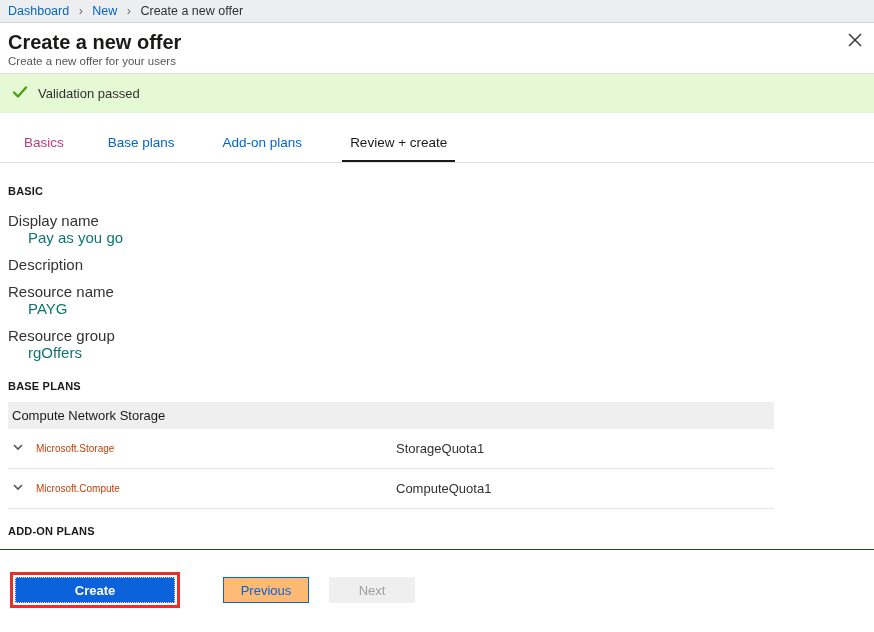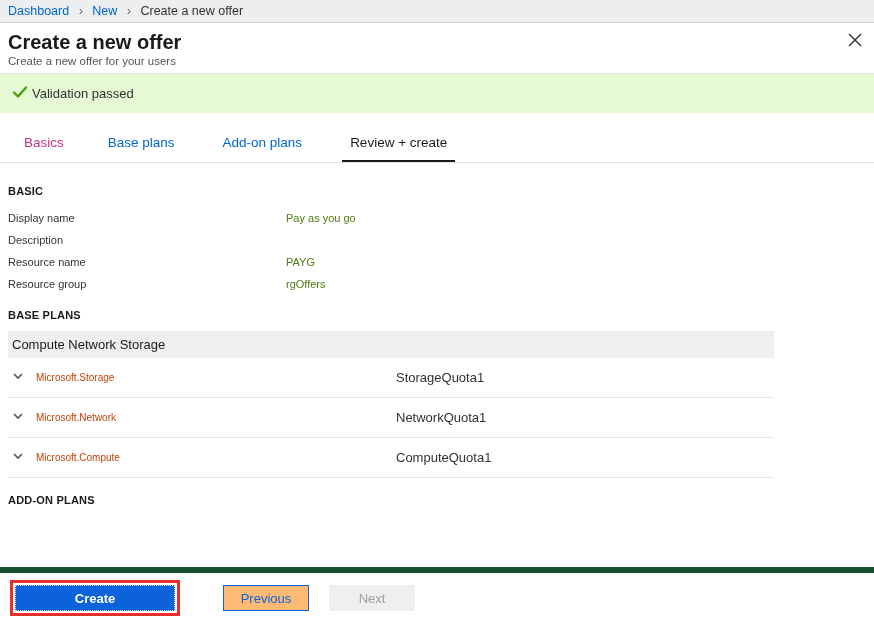--- a/index.html
+++ b/index.html
@@ -8,46 +8,46 @@
     .topbar { background: #eceef0; border-bottom: 1px solid #d4d4d4; padding: 4px 8px; font-size: 12.5px; }
     .crumb-link { color: #0066cc; text-decoration: none; cursor: pointer; }
     .crumb-sep { color: #666; margin: 0 6px; }
 
     .header { padding: 8px 12px 6px 8px; position: relative; }
     .header h1 { font-size: 20px; font-weight: 600; color: #1b1a19; }
     .header .sub { font-size: 11.5px; color: #555; margin-top: 1px; }
     .close { position: absolute; right: 12px; top: 10px; cursor: pointer; color: #333; }
     .close svg { width: 14px; height: 14px; }
 
-    .validation { background: #e6f9d5; padding: 10px 12px; display: flex; align-items: center; gap: 4px; font-size: 13px; color: #323130; border-top: 1px solid #e0e0e0; }
+    .validation { background: #e6f9d5; padding: 10px 12px; display: flex; align-items: center; gap: 10px; font-size: 13px; color: #323130; border-top: 1px solid #e0e0e0; }
     .validation .chk svg { width: 16px; height: 16px; }
 
     .tabs { display: flex; padding: 22px 16px 0 16px; border-bottom: 1px solid #e0e0e0; gap: 16px; font-size: 13.5px; }
     .tab { padding: 0 8px 10px 8px; cursor: pointer; white-space: nowrap; }
     .tab.basics { color: #c2347a; margin-right: 12px; }
     .tab.blue { color: #0066cc; margin-right: 16px; }
     .tab.active { color: #1b1a19; border-bottom: 2px solid #1b1a19; font-weight: 400; }
 
     .content { padding: 16px 16px 80px 8px; }
     .sec-label { font-size: 11px; font-weight: 700; color: #1b1a19; letter-spacing: .2px; margin: 6px 0 10px 0; }
-    .kv { display: flex; padding: 5px 0; font-size: 11px; color: #1b1a19; }
+    .kv { display: flex; padding: 5px 0; font-size: 15px; color: #1b1a19; flex-direction: column; }
     .kv .k { width: 278px; color: #333; }
-    .kv .v { color: #4d7c0f; }
+    .kv .v { color: #0f766e; margin-left: 20px; }
 
     .sec-label.bp { margin-top: 14px; }
     .planbar { background: #efefef; padding: 6px 4px; font-size: 13px; color: #1b1a19; max-width: 766px; }
     .rows { max-width: 766px; }
     .row { display: flex; align-items: center; padding: 12px 4px; border-bottom: 1px solid #e6e6e6; }
     .row .chev { width: 24px; color: #555; }
     .row .chev svg { width: 12px; height: 12px; }
     .row .svc { width: 360px; color: #c2410c; font-size: 10px; }
     .row .quota { color: #323130; font-size: 13px; }
     .sec-label.ao { margin-top: 16px; }
 
-    .footer { position: absolute; left: 0; right: 0; bottom: 4px; padding: 7px 10px 12px 10px; border-top: 6px solid #14532d; display: flex; gap: 20px; align-items: center; background: #fff; }
+    .footer { position: absolute; left: 0; right: 0; bottom: 12px; padding: 22px 10px 12px 10px; border-top: 1px solid #14532d; display: flex; gap: 20px; align-items: center; background: #fff; }
     .btn { min-width: 86px; height: 26px; font-size: 13px; border: 1px solid transparent; cursor: pointer; }
     .callout { border: 3px solid #e8302b; padding: 2px; display: inline-flex; }
     .btn.primary { width: 160px; background: #0b62da; color: #fff; border: 1px dotted rgba(255,255,255,.8); font-weight: 600; }
     .btn.outline { background: #fdba74; color: #0b62da; border: 1px solid #0b62da; width: 86px; margin-left: 23px; }
     .btn.disabled { background: #efefef; color: #9e9e9e; border: none; width: 86px; cursor: default; }
   </style>
 </head>
 <body>
 
 <div class="topbar">
@@ -113,27 +113,20 @@
         <span class="chev"><svg viewBox="0 0 12 12" fill="none" stroke="#555" stroke-width="1.6">
             <polyline points="2,4 6,8 10,4"></polyline>
           </svg></span>
         <span class="svc">Microsoft.Storage</span>
         <span class="quota">StorageQuota1</span>
       </div>
       <div class="row">
         <span class="chev"><svg viewBox="0 0 12 12" fill="none" stroke="#555" stroke-width="1.6">
             <polyline points="2,4 6,8 10,4"></polyline>
           </svg></span>
-        <span class="svc">Microsoft.Network</span>
-        <span class="quota">NetworkQuota1</span>
-      </div>
-      <div class="row">
-        <span class="chev"><svg viewBox="0 0 12 12" fill="none" stroke="#555" stroke-width="1.6">
-            <polyline points="2,4 6,8 10,4"></polyline>
-          </svg></span>
         <span class="svc">Microsoft.Compute</span>
         <span class="quota">ComputeQuota1</span>
       </div>
     </div>
 
   <div class="sec-label ao">ADD-ON PLANS</div>
 </div>
 
 <div class="footer">
   <span class="callout">

